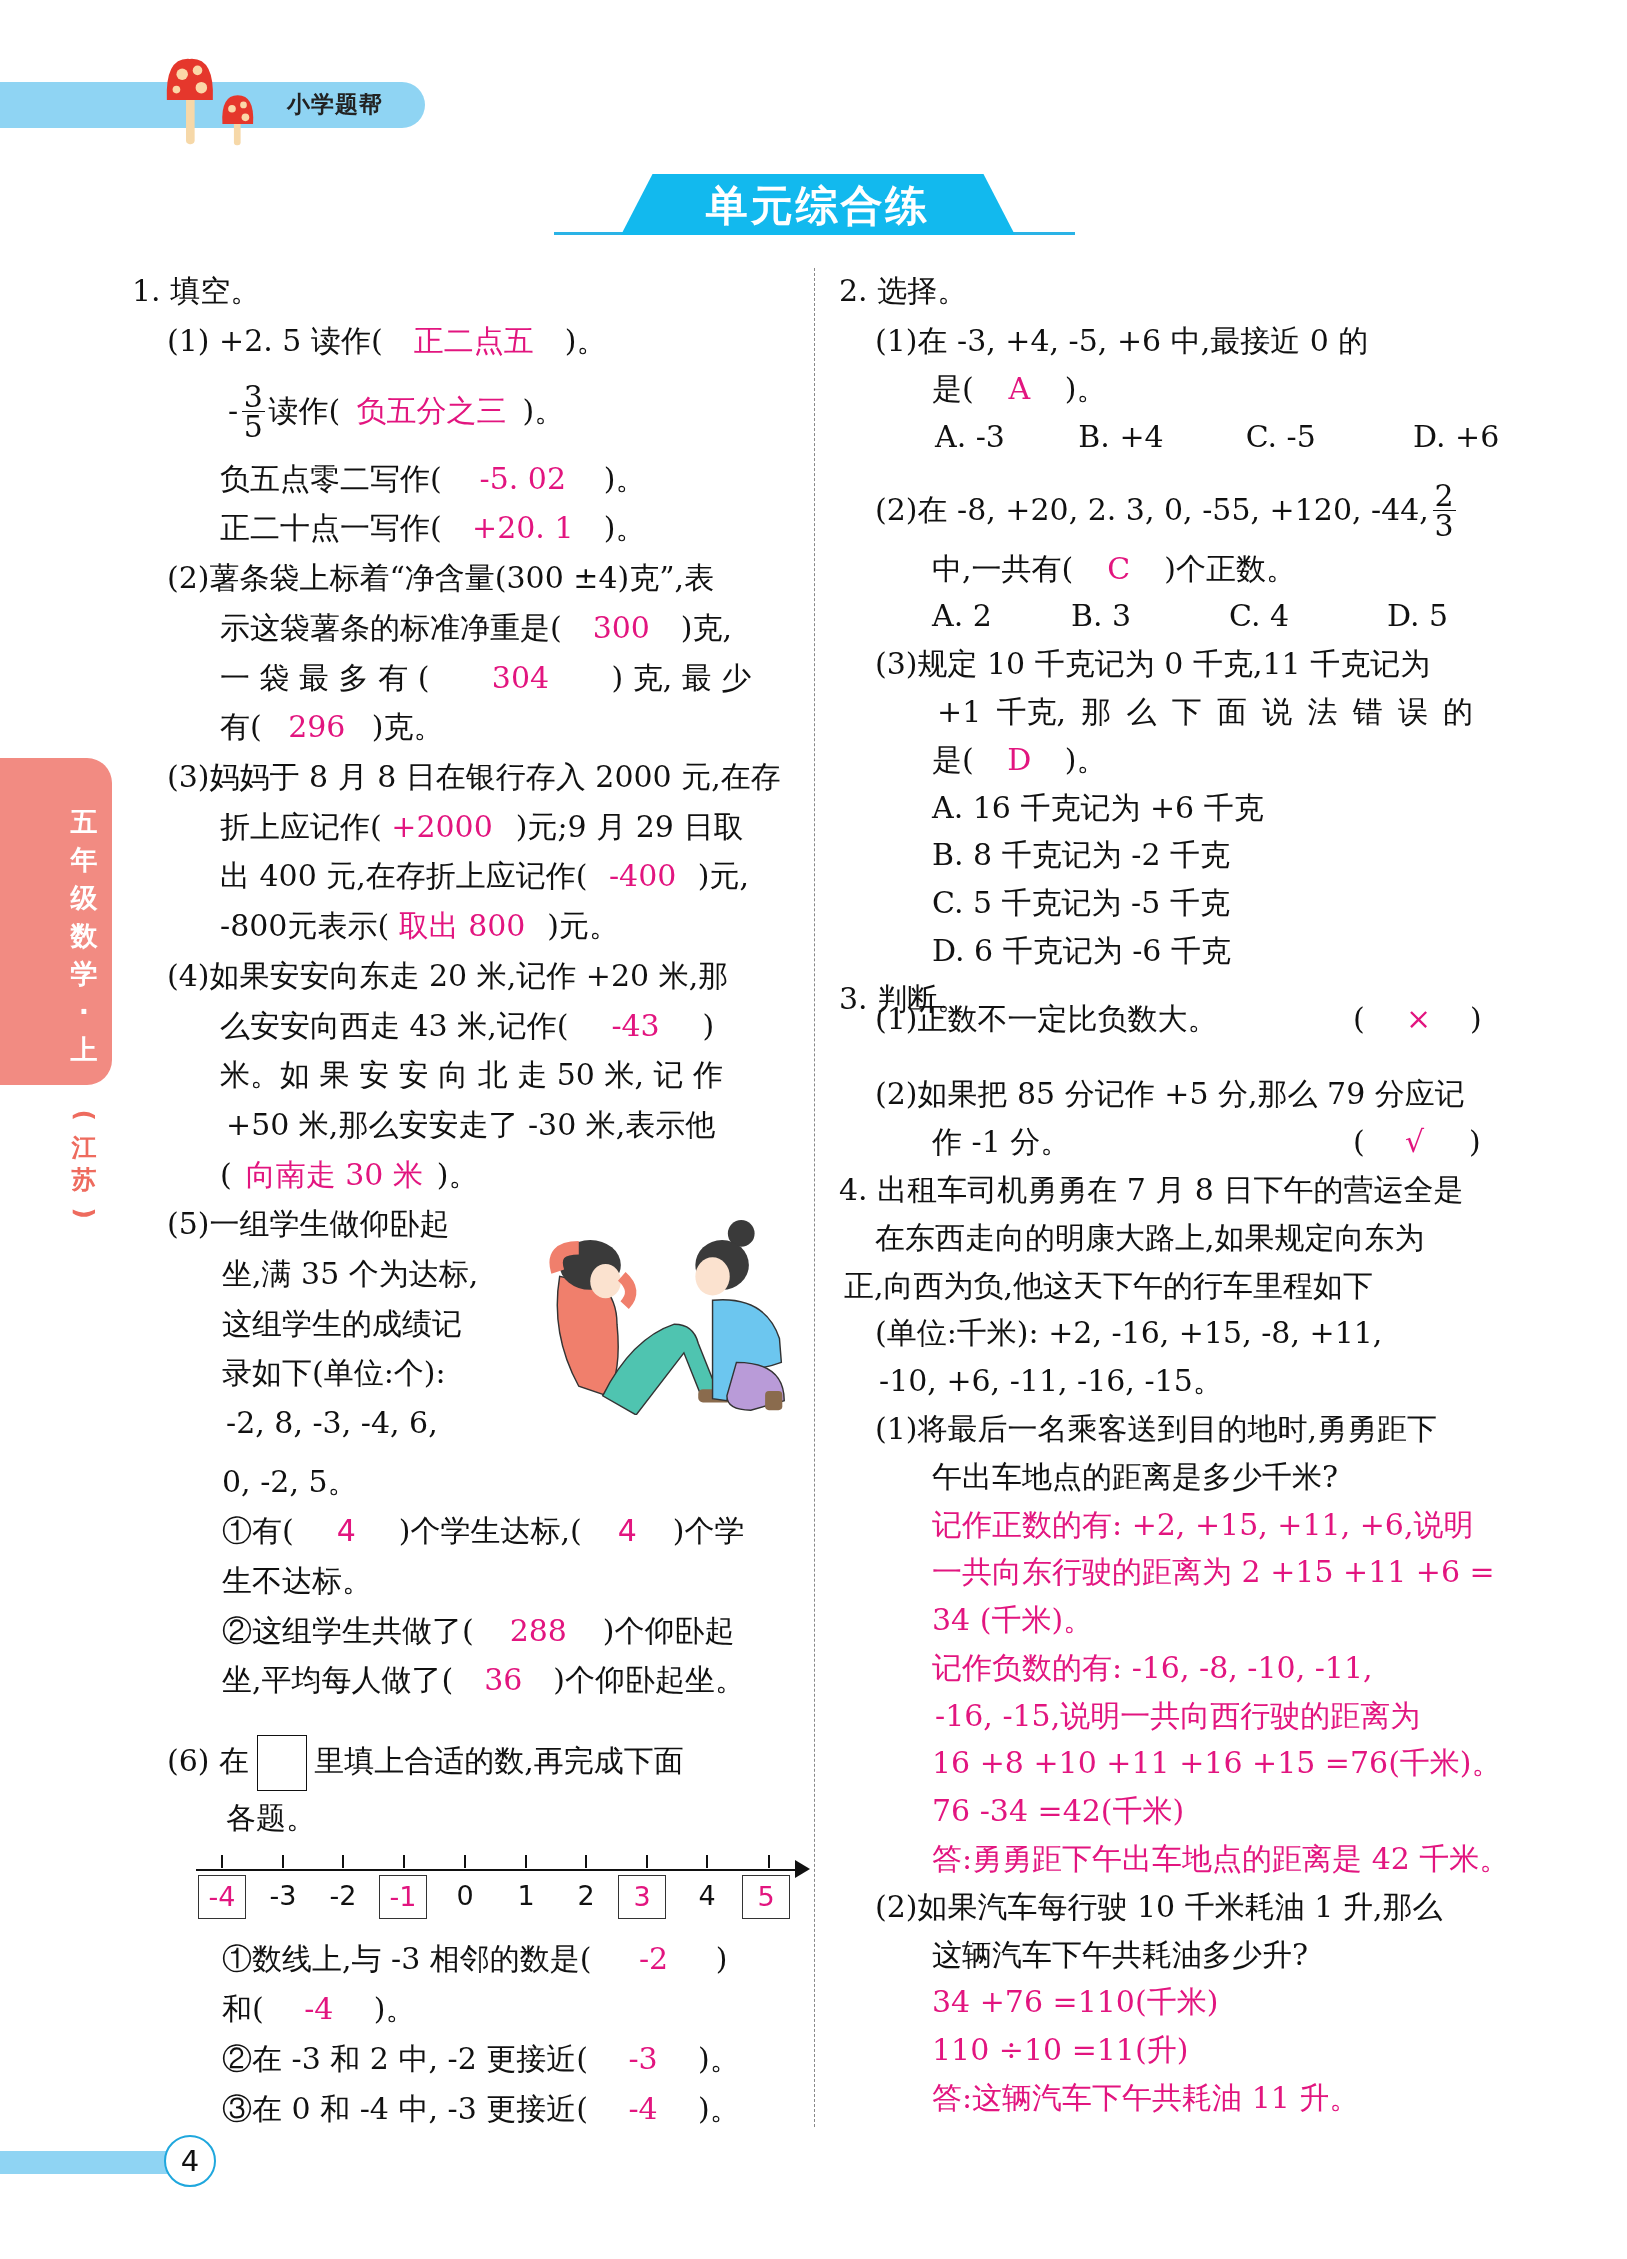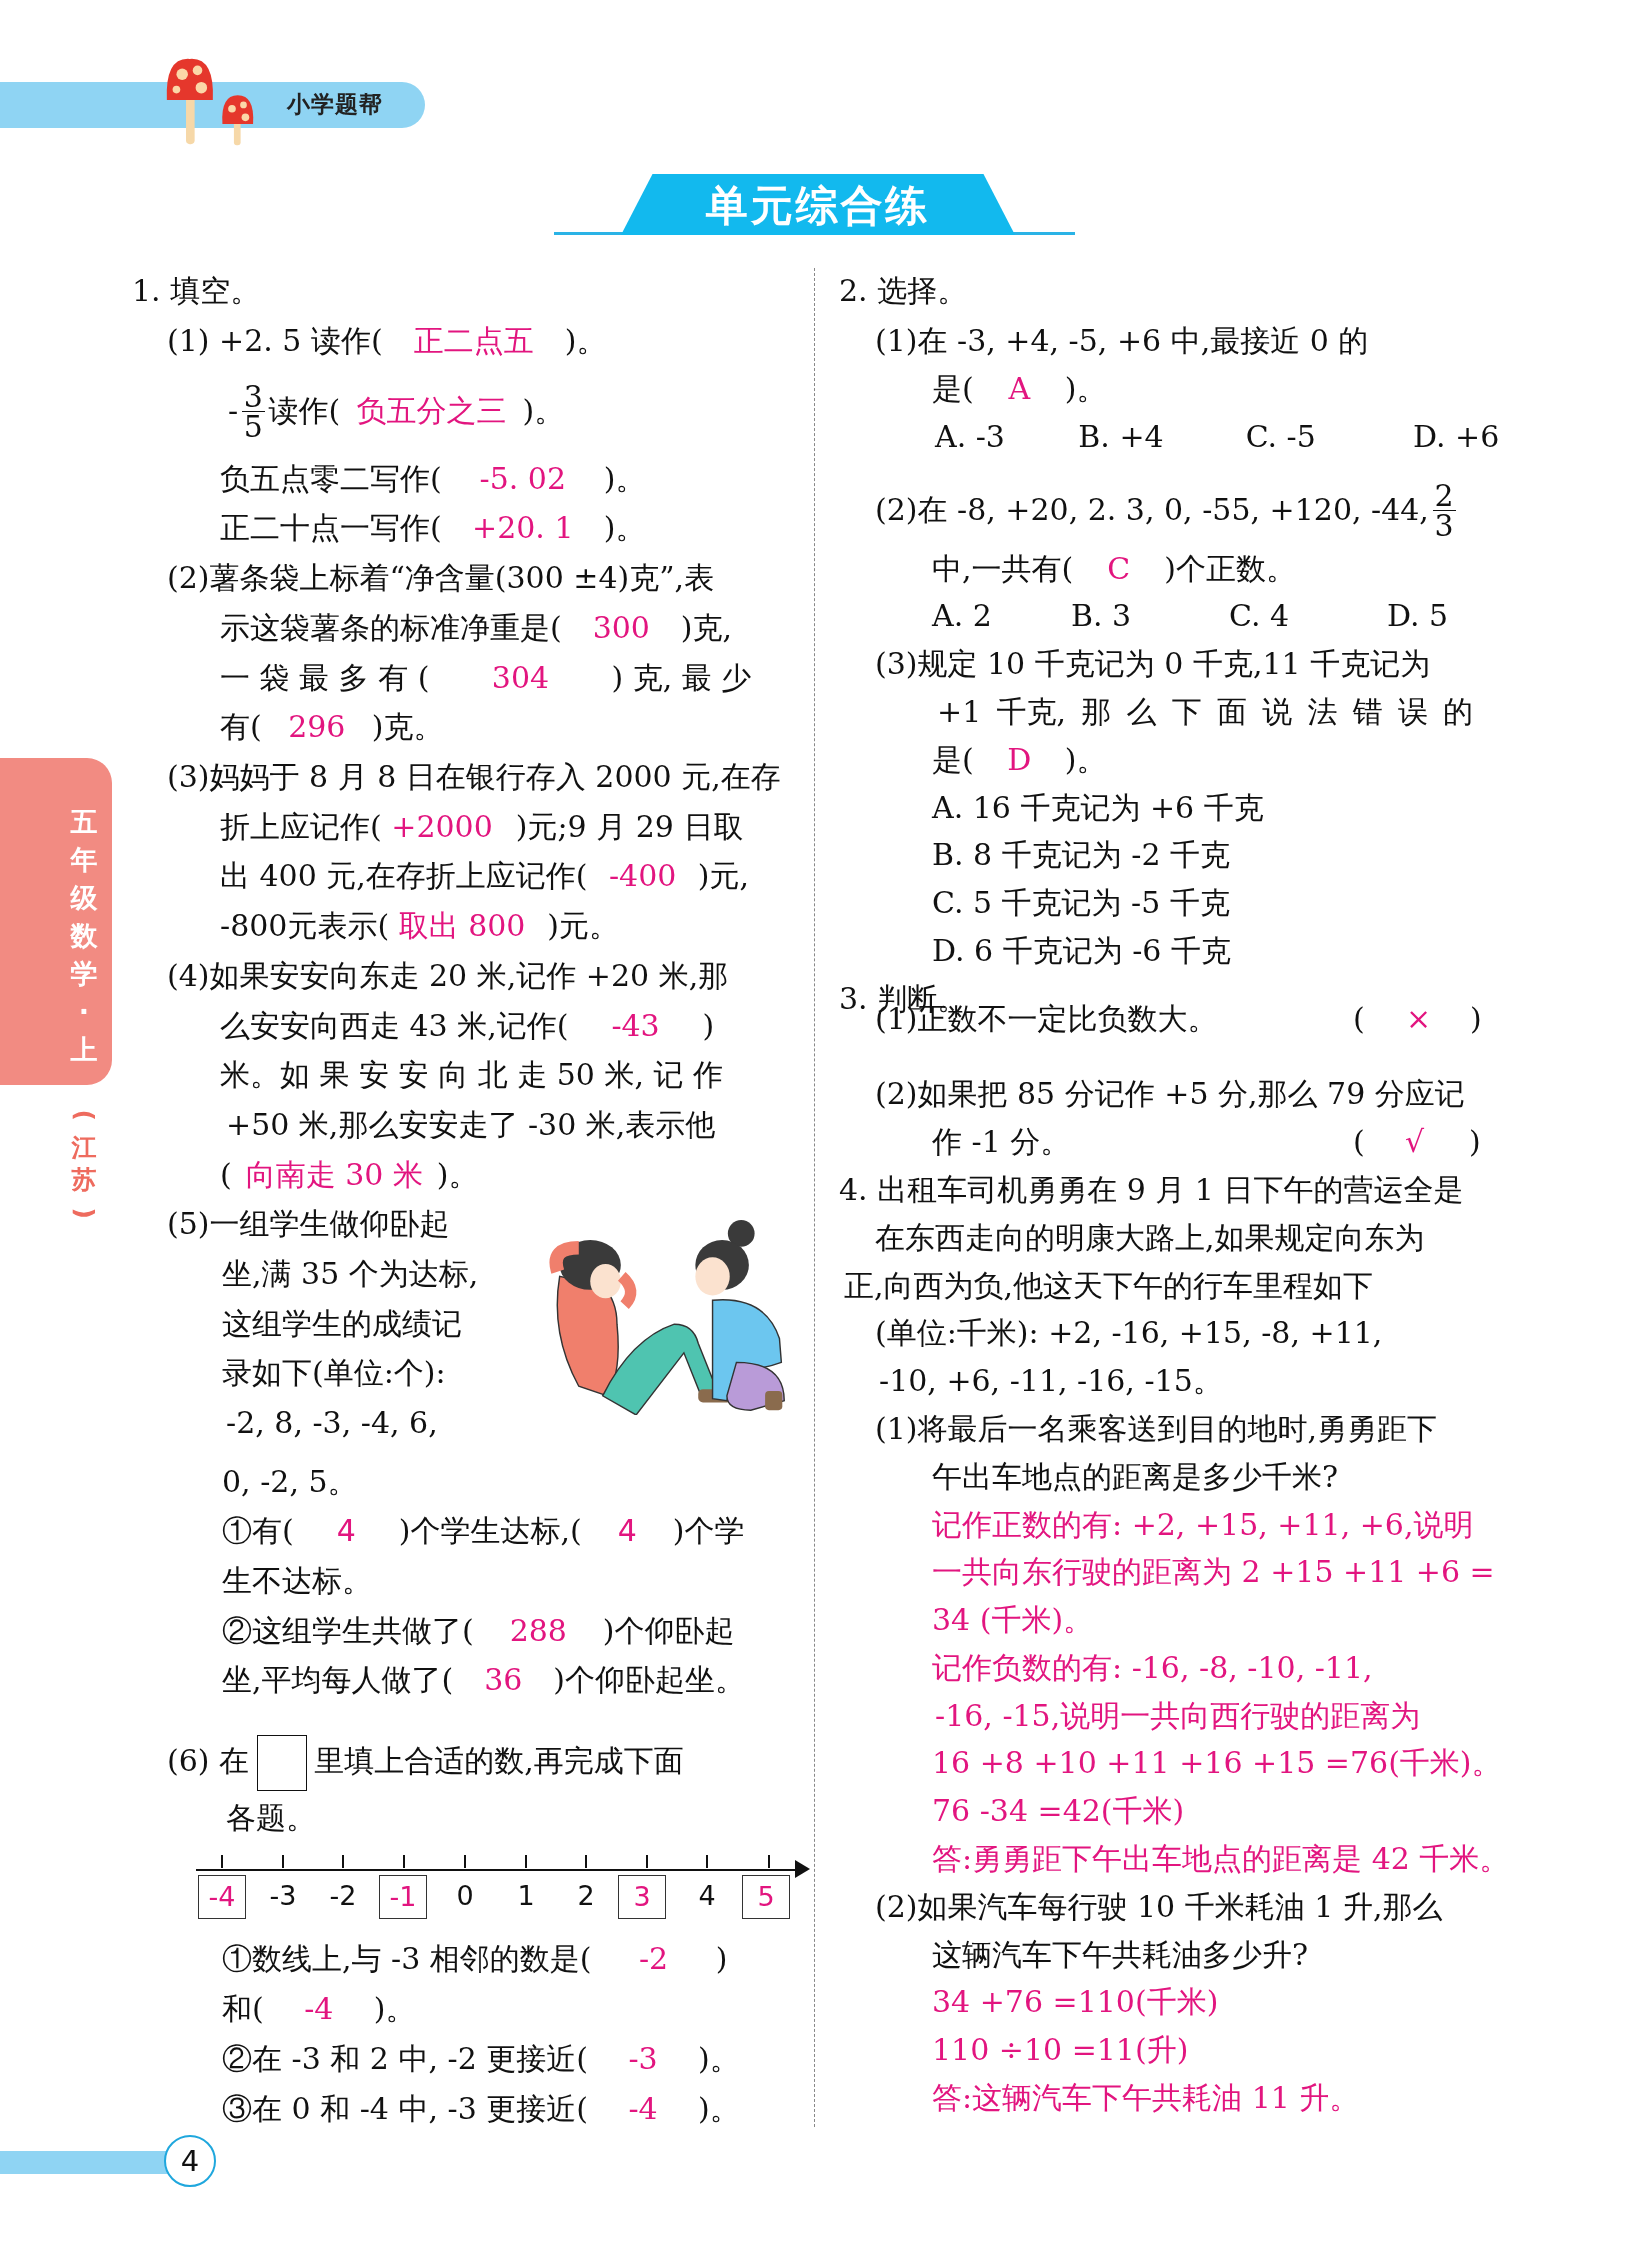--- a/index.html
+++ b/index.html
@@ -298,21 +298,21 @@
   <span style="position:absolute;left:595px">)</span>
 </div>
 <div class="ln" style="left:875px;top:1075px">(2)如果把 85 分记作 +5 分,那么 79 分应记</div>
 <div class="ln" style="left:932px;top:1123px;width:554px">
   <span>作 -1 分。</span>
   <span style="position:absolute;left:421px">(</span>
   <span class="ans" style="position:absolute;left:473px">√</span>
   <span style="position:absolute;left:537px">)</span>
 </div>
 
-<div class="ln" style="left:839px;top:1171px">4. 出租车司机勇勇在 9 月 1 日下午的营运全是</div>
+<div class="ln" style="left:839px;top:1171px">4. 出租车司机勇勇在 7 月 8 日下午的营运全是</div>
 <div class="ln" style="left:875px;top:1219px">在东西走向的明康大路上,如果规定向东为</div>
 <div class="ln" style="left:844px;top:1267px">正,向西为负,他这天下午的行车里程如下</div>
 <div class="ln" style="left:875px;top:1314px">(单位:千米): +2, -16, +15, -8, +11,</div>
 <div class="ln" style="left:879px;top:1362px">-10, +6, -11, -16, -15。</div>
 
 <div class="ln" style="left:875px;top:1410px">(1)将最后一名乘客送到目的地时,勇勇距下</div>
 <div class="ln" style="left:932px;top:1458px">午出车地点的距离是多少千米?</div>
 <div class="ln ans hand" style="left:932px;top:1506px">记作正数的有: +2, +15, +11, +6,说明</div>
 <div class="ln ans hand" style="left:932px;top:1553px">一共向东行驶的距离为 2 +15 +11 +6 =</div>
 <div class="ln ans hand" style="left:932px;top:1601px">34 (千米)。</div>

